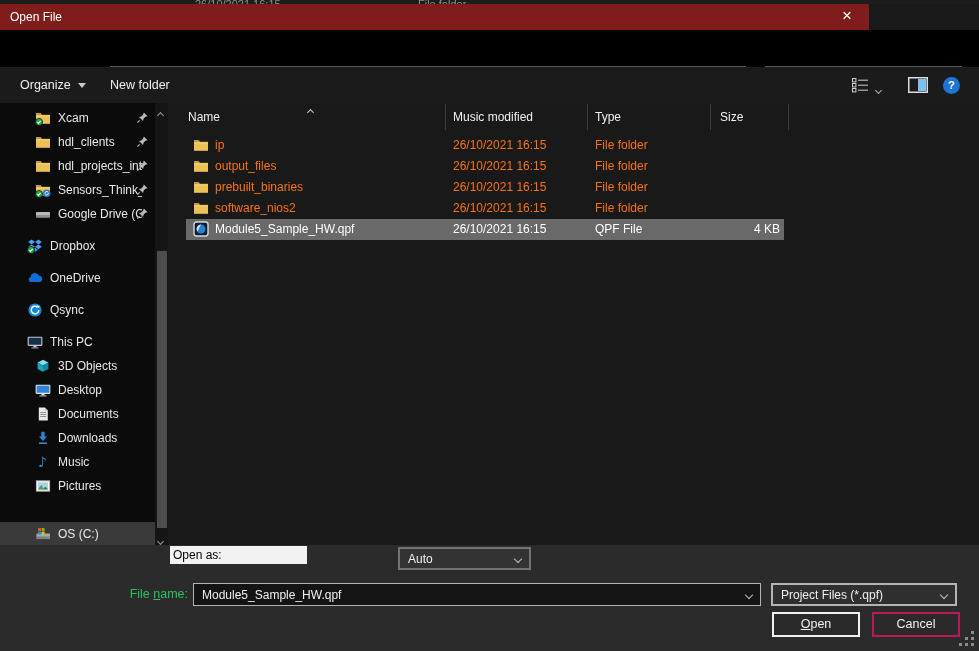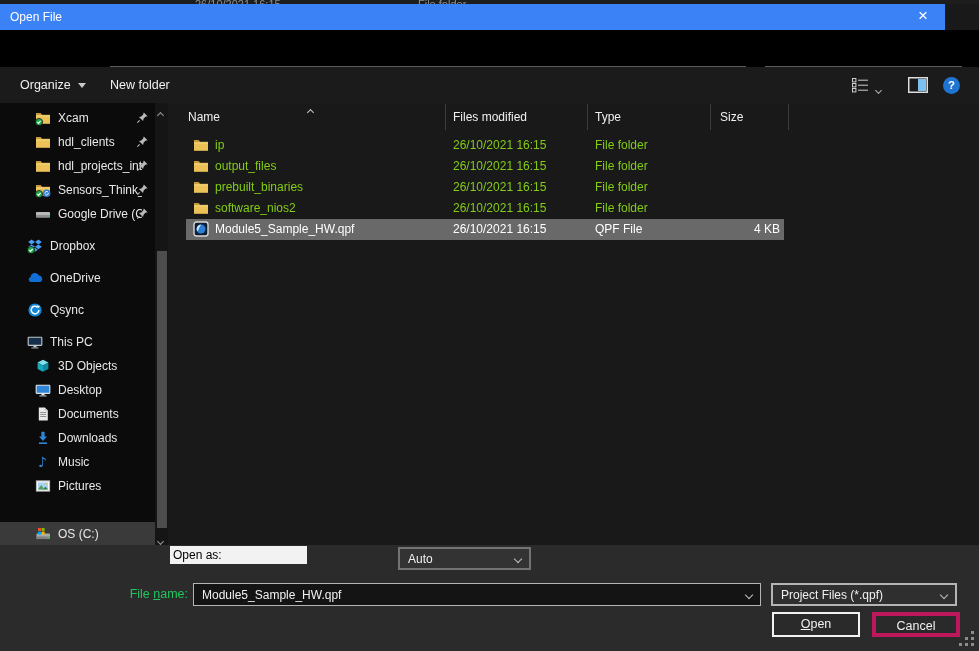--- a/index.html
+++ b/index.html
@@ -6,21 +6,21 @@
   html,body { background:#000; }
   .window {
     position:relative; width:979px; height:651px; overflow:hidden;
     background:#191919; font-family:"Liberation Sans","DejaVu Sans",sans-serif;
     font-size:12px; color:#e8e8e8;
   }
   
   .ghost { position:absolute; left:0; top:0; width:979px; height:4px; background:#1d1d1d; overflow:hidden; }
   .ghost span { position:absolute; top:-1px; font-size:11px; line-height:11px; color:#8f8f8f; }
   
-  .titlebar { position:absolute; left:0; top:4px; width:945px; height:26px; background:#3b82f6; }
+  .titlebar { position:absolute; left:0; top:4px; width:869px; height:26px; background:#7f1d1d; }
   .title { position:absolute; left:10px; top:0; line-height:26px; color:#fff; }
   .close-btn { position:absolute; right:0; top:0; width:44px; height:26px; text-align:center; line-height:24px; font-size:17px; color:#fff; cursor:default; }
   
   .navbar { position:absolute; left:0; top:30px; width:979px; height:37px; background:#000; }
   .navbtn { position:absolute; top:36px; height:26px; line-height:26px; text-align:center; font-family:"DejaVu Sans",sans-serif; font-size:15px; }
   .chev { display:inline-block; width:6px; height:6px; border-right:1.4px solid currentColor; border-bottom:1.4px solid currentColor; }
   .chev.down { transform:rotate(45deg); }
   .chev.up { transform:rotate(-135deg); }
   .chev.right { transform:rotate(-45deg); }
   .addressbar { position:absolute; left:110px; top:36px; width:636px; height:27px; background:#060606; border:1px solid #5a5a5a; display:flex; align-items:center; }
@@ -47,40 +47,40 @@
   .side-item .lbl { margin-left:7px; white-space:nowrap; overflow:hidden; }
   .side-item.pinned .lbl { max-width:84px; }
   .side-item .pin { position:absolute; right:6px; top:5px; width:13px; height:13px; }
   .sb-track { position:absolute; left:155px; top:103px; width:13px; height:442px; background:#151515; }
   .sb-arrow { position:absolute; left:158px; color:#9a9a9a; }
   .sb-thumb { position:absolute; left:157px; top:251px; width:10px; height:277px; background:#4d4d4d; }
   
   .colhead { position:absolute; top:103px; height:28px; line-height:28px; color:#f0f0f0; font-size:12px; }
   .colsep { position:absolute; top:104px; width:1px; height:26px; background:#3d3d3d; }
   .sortmark { position:absolute; left:308px; top:104px; color:#c8c8c8; }
-  .frow { position:absolute; left:186px; width:598px; height:21px; color:#84cc16; }
+  .frow { position:absolute; left:186px; width:598px; height:21px; color:#f97316; }
   .frow.selected { background:#696969; color:#fff; }
   .frow .icn { position:absolute; left:7px; top:2px; width:16px; height:16px; }
   .frow .c-name { position:absolute; left:29px; top:0; line-height:21px; white-space:nowrap; }
   .frow .c-date { position:absolute; left:267px; top:0; line-height:21px; }
   .frow .c-type { position:absolute; left:409px; top:0; line-height:21px; }
   .frow .c-size { position:absolute; left:504px; top:0; width:90px; line-height:21px; text-align:right; }
   
   .footer { position:absolute; left:0; top:545px; width:979px; height:106px; background:#2b2b2b; }
   .openas-label { position:absolute; left:170px; top:1px; width:137px; height:18px; background:#f2f2f2; color:#000; line-height:18px; padding-left:3px; }
   .dropdown { position:absolute; background:#333; border:2px solid #737373; color:#f0f0f0; display:flex; align-items:center; padding:0 8px; }
   .dropdown .val { flex:1; white-space:nowrap; overflow:hidden; }
   .dropdown .chev { color:#c0c0c0; }
   .dd-auto { left:398px; top:2px; width:133px; height:23px; }
   .fn-label { position:absolute; left:118px; top:38px; width:70px; text-align:right; line-height:23px; color:#22c55e; font-size:12.5px; }
   .fn-combo { position:absolute; left:193px; top:38px; width:568px; height:23px; background:#141414; border:1px solid #b4b4b4; display:flex; align-items:center; padding:0 8px; color:#f0f0f0; }
   .ft-combo { left:771px; top:38px; width:186px; height:23px; background:#2f2f2f; border-color:#b4b4b4; }
   .btn { position:absolute; top:67px; width:88px; height:25px; background:#2a2a2a; color:#f0f0f0; font-size:12.5px; text-align:center; line-height:21px; }
   .btn-open { left:772px; border:2px solid #f2f2f2; }
-  .btn-cancel { left:872px; border:4px solid #be185d; }
+  .btn-cancel { left:872px; border:2px solid #be185d; }
   .underline { text-decoration:underline; }
   .grip-dot { position:absolute; width:3px; height:3px; background:#8c8c8c; }
 </style>
 </head>
 <body>
 
 <div class="window">
 
   <div class="ghost">
     <span style="left:195px">26/10/2021 16:15</span>
@@ -326,21 +326,21 @@
       </div>
     </div>
   <div class="sb-track"></div>
   <span class="sb-arrow" style="top:107px"><span class="chev up" style="width:5px;height:5px;border-width:1px"></span></span>
   <div class="sb-thumb"></div>
   <span class="sb-arrow" style="top:533px"><span class="chev down" style="width:5px;height:5px;border-width:1px"></span></span>
 
   <div class="filearea"></div>
   <span class="sortmark"><span class="chev up" style="width:5px;height:5px;border-width:1px"></span></span>
   <span class="colhead" style="left:188px">Name</span>
-  <span class="colhead" style="left:453px">Files modified</span>
+  <span class="colhead" style="left:453px">Music modified</span>
   <span class="colhead" style="left:595px">Type</span>
   <span class="colhead" style="left:720px">Size</span>
   <div class="colsep" style="left:445px"></div>
   <div class="colsep" style="left:587px"></div>
   <div class="colsep" style="left:710px"></div>
   <div class="colsep" style="left:788px"></div>
   <div id="rows">
       <div class="frow" style="top: 135px;">
         <span class="icn"><svg width="16" height="16" viewBox="0 0 16 16">
             <path d="M1 3h4.6l1.5 1.8H15v1.4H1z" fill="#c99a3b"></path>

